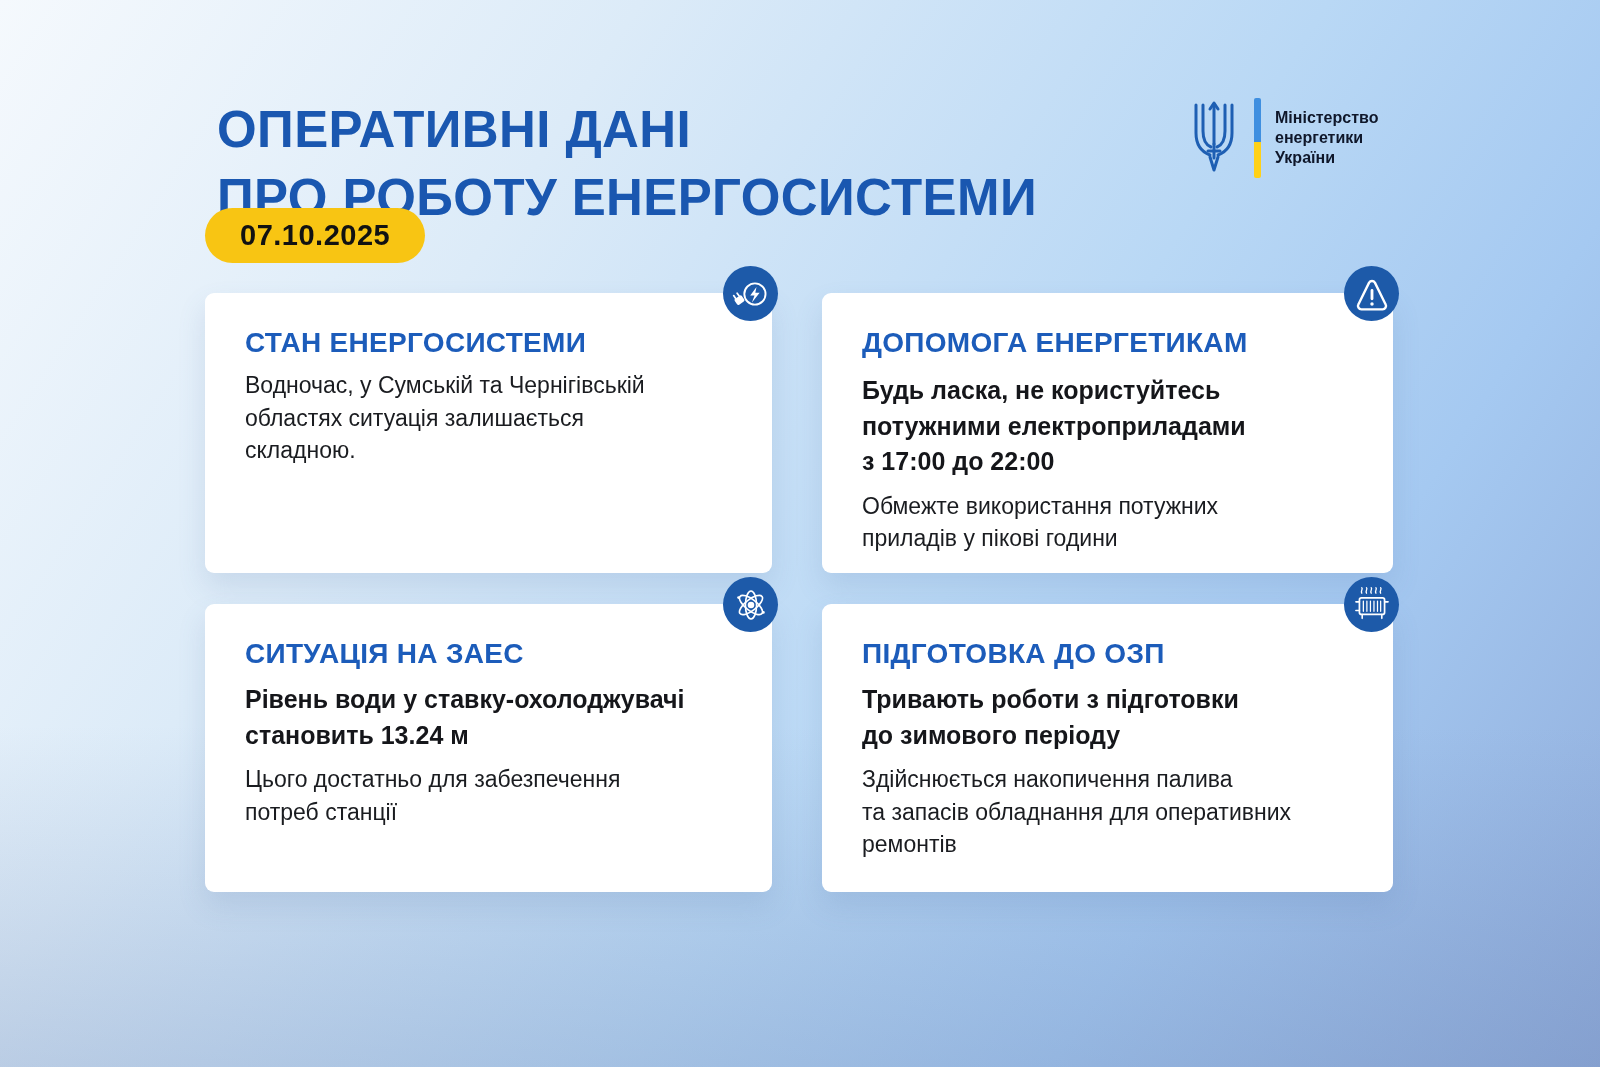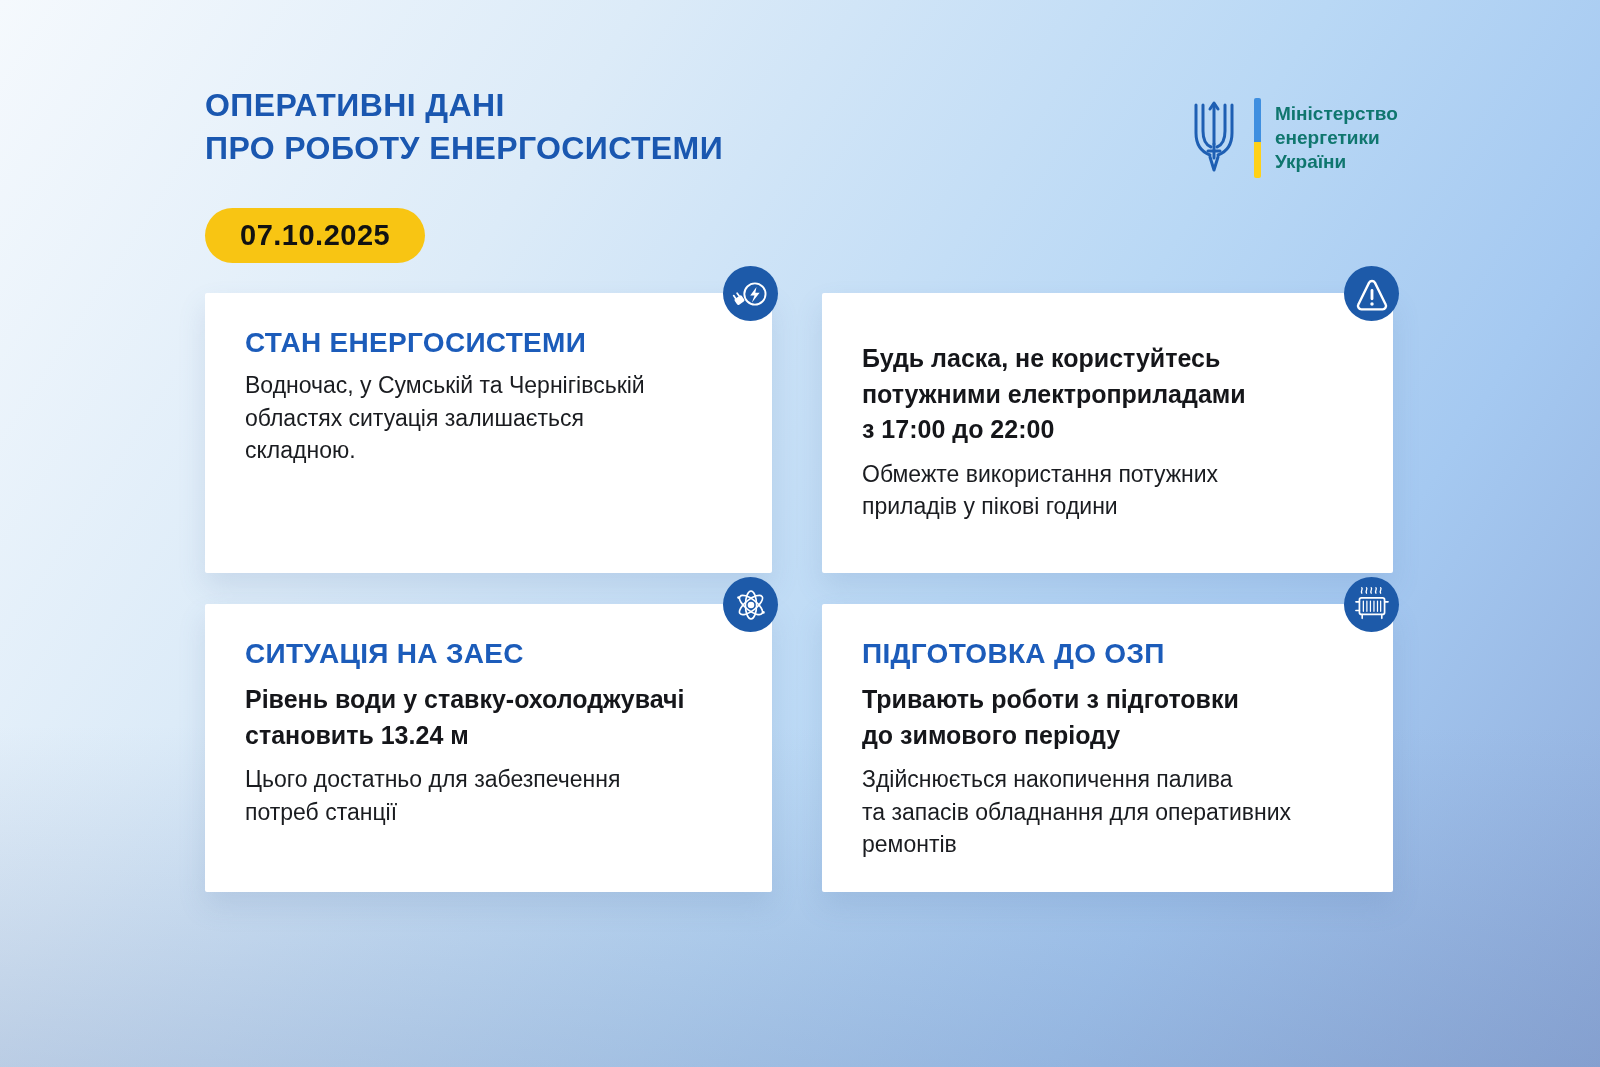--- a/index.html
+++ b/index.html
@@ -7,50 +7,50 @@
     width: 1600px; height: 1067px; overflow: hidden; position: relative;
     font-family: "Liberation Sans", "DejaVu Sans", sans-serif;
     background:
       linear-gradient(180deg, rgba(110,135,180,0) 68%, rgba(105,130,178,0.28) 100%),
       linear-gradient(123deg, #f5f9fd 0%, #dcebf8 28%, #b9d8f5 58%, #a5c9f1 76%, #8fabda 100%);
   }
   .canvas { position: absolute; inset: 0; }
 
   
   .page-title {
-    position: absolute; left: 205px; top: 84px; margin: 0;
-    font-size: 32px; font-weight: 800; letter-spacing: 0.4px;
+    position: absolute; left: 205px; top: 84px; margin: 12px;
+    font-size: 51px; font-weight: 800; letter-spacing: 0.4px;
     line-height: 1.34; color: #1a57b0; white-space: pre-line;
   }
   .logo { position: absolute; left: 1186px; top: 98px; display: flex; align-items: center; }
   .logo svg { display: block; }
   .logo-bar {
     width: 7px; height: 80px; margin: 0 14px 0 12px; border-radius: 2px;
     background: linear-gradient(180deg, #3f8fe0 0%, #3f8fe0 55%, #ffd117 55%, #ffd117 100%);
   }
   .logo-text {
-    font-size: 19px; font-weight: 700; color: #0f766e;
+    font-size: 16px; font-weight: 700; color: #0f172a;
     line-height: 1.26; white-space: pre-line;
   }
 
   .date-badge {
     position: absolute; left: 205px; top: 208px;
     background: #f8c513; color: #121212;
     font-size: 29px; font-weight: 800; letter-spacing: 0.5px;
     padding: 11px 35px; border-radius: 999px;
   }
 
   
   .grid {
     position: absolute; left: 205px; top: 293px;
     display: grid; grid-template-columns: 567px 571px;
     grid-template-rows: 280px 288px; column-gap: 50px; row-gap: 31px;
   }
   .card {
-    position: relative; background: #ffffff; border-radius: 2px;
+    position: relative; background: #ffffff; border-radius: 9px;
     padding: 34px 40px 20px 40px; box-sizing: border-box;
     box-shadow: 0 14px 28px rgba(90, 120, 170, 0.16);
   }
   .card h2 {
     margin: 0; font-size: 28px; font-weight: 800; letter-spacing: 0.3px;
     color: #1c5cba;
   }
   .card .lead {
     margin: 12px 0 0 0; font-size: 25px; font-weight: 800;
     line-height: 1.42; color: #15161a; white-space: pre-line;
@@ -115,20 +115,21 @@
     </section>
 
     <section class="card card--spaced">
       <div class="badge">
         <svg width="44" height="44" viewBox="0 0 56 56" fill="none" stroke="#ffffff" stroke-width="3" stroke-linecap="round" stroke-linejoin="round">
           <path d="M24.3 13.5 a4.3 4.3 0 0 1 7.4 0 L45.2 41 a4.3 4.3 0 0 1 -3.7 6.5 H14.5 A4.3 4.3 0 0 1 10.8 41 Z"></path>
           <path d="M28 23.5 V34" stroke-width="3.6"></path>
           <circle cx="28" cy="40.6" r="2.2" fill="#ffffff" stroke="none"></circle>
         </svg>
       </div>
+      <h2>ДОПОМОГА ЕНЕРГЕТИКАМ</h2>
       <p class="lead">Будь ласка, не користуйтесь
 потужними електроприладами
 з 17:00 до 22:00</p>
       <p class="body">Обмежте використання потужних
 приладів у пікові години</p>
     </section>
 
     <section class="card">
       <div class="badge">
         <svg width="46" height="46" viewBox="0 0 56 56" fill="none" stroke="#ffffff" stroke-width="2">

